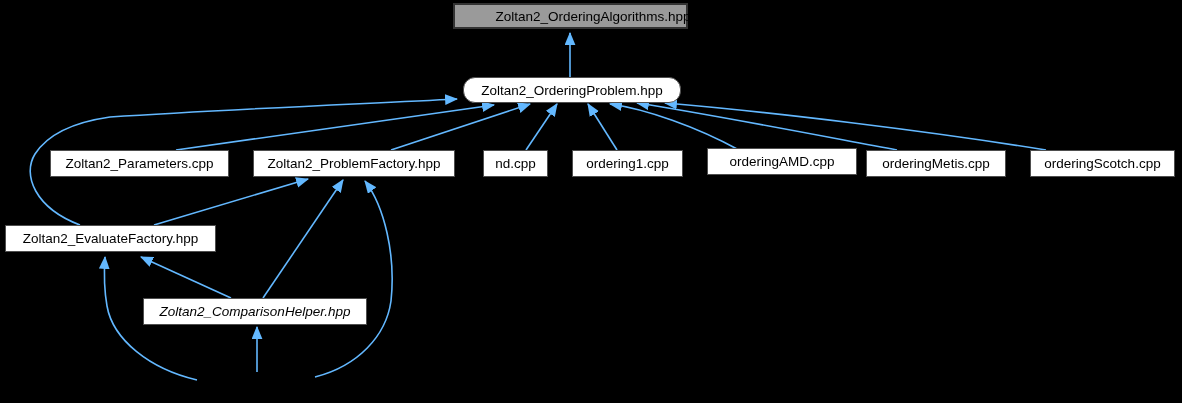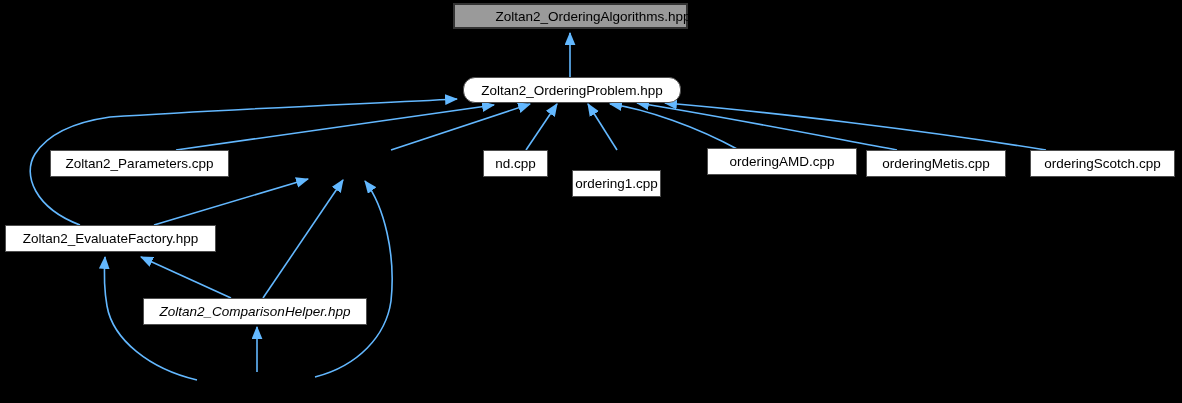--- a/index.html
+++ b/index.html
@@ -58,24 +58,25 @@
     <path class="edge" marker-end="url(#arrow)" d="M 197 380 C 150 369, 113 340, 107 306 C 104 289, 104 272, 105 257"></path>
     <path class="edge" marker-end="url(#arrow)" d="M 315 377 C 358 366, 386 336, 391 301 C 396 254, 384 206, 365 181"></path>
   </svg>
 
   <div class="node current" style="left:453px;top:3px;width:235px;height:26px;padding-left:45px;">Zoltan2_OrderingAlgorithms.hpp</div>
 
   <div class="node" style="left:463px;top:77px;width:218px;height:26px;border-radius:12px;">Zoltan2_OrderingProblem.hpp</div>
 
   <div class="node" style="left:50px;top:150px;width:179px;height:27px;">Zoltan2_Parameters.cpp</div>
 
+  <div class="node" style="left:253px;top:150px;width:202px;height:27px;">Zoltan2_ProblemFactory.hpp</div>
 
   <div class="node" style="left:483px;top:150px;width:65px;height:27px;">nd.cpp</div>
 
-  <div class="node" style="left:572px;top:150px;width:89px;height:27px;margin-top:20px;">ordering1.cpp</div>
+  <div class="node" style="left:572px;top:150px;width:111px;height:27px;">ordering1.cpp</div>
 
   <div class="node" style="left:707px;top:148px;width:150px;height:27px;text-align:center;">orderingAMD.cpp</div>
 
   <div class="node" style="left:866px;top:150px;width:140px;height:27px;">orderingMetis.cpp</div>
 
   <div class="node" style="left:1030px;top:150px;width:145px;height:27px;">orderingScotch.cpp</div>
 
   <div class="node" style="left:5px;top:225px;width:211px;height:27px;">Zoltan2_EvaluateFactory.hpp</div>
 
   <div class="node" style="left:143px;top:298px;width:224px;height:27px;font-style:italic;">Zoltan2_ComparisonHelper.hpp</div>

